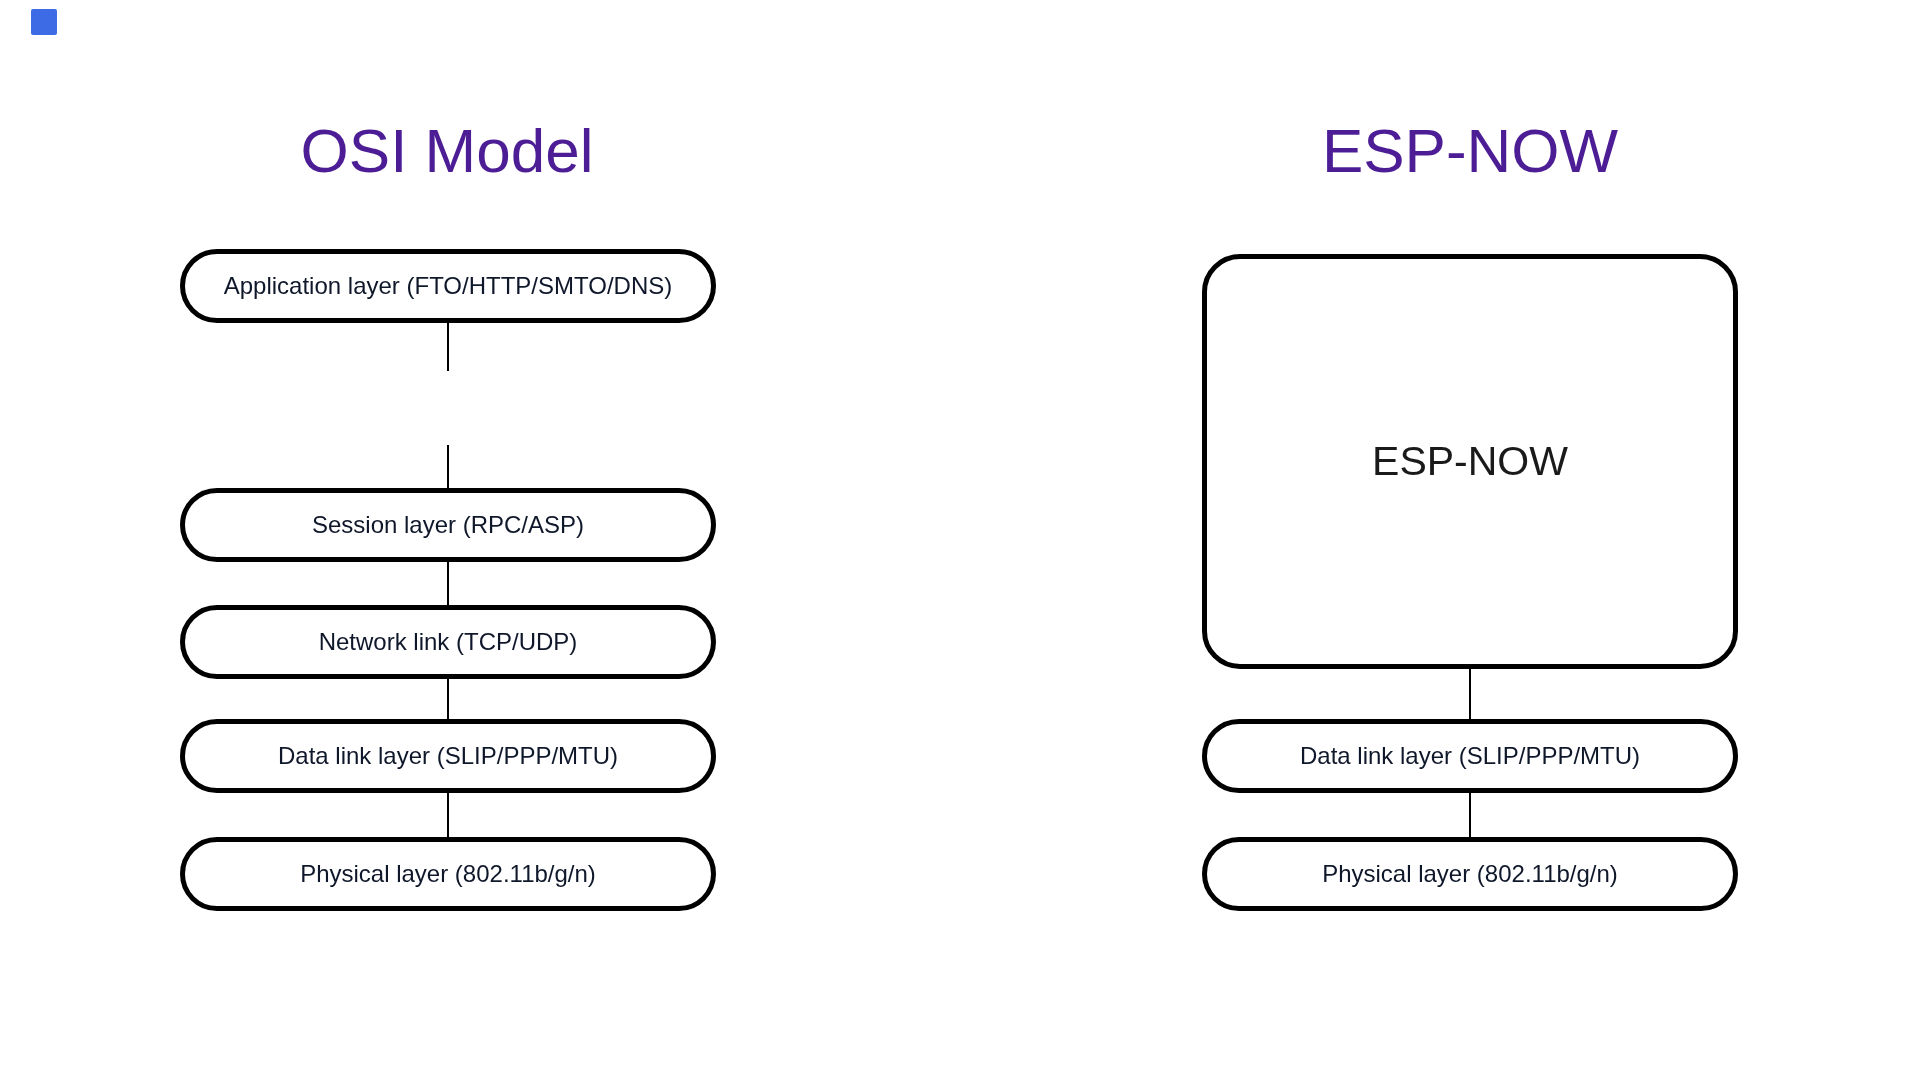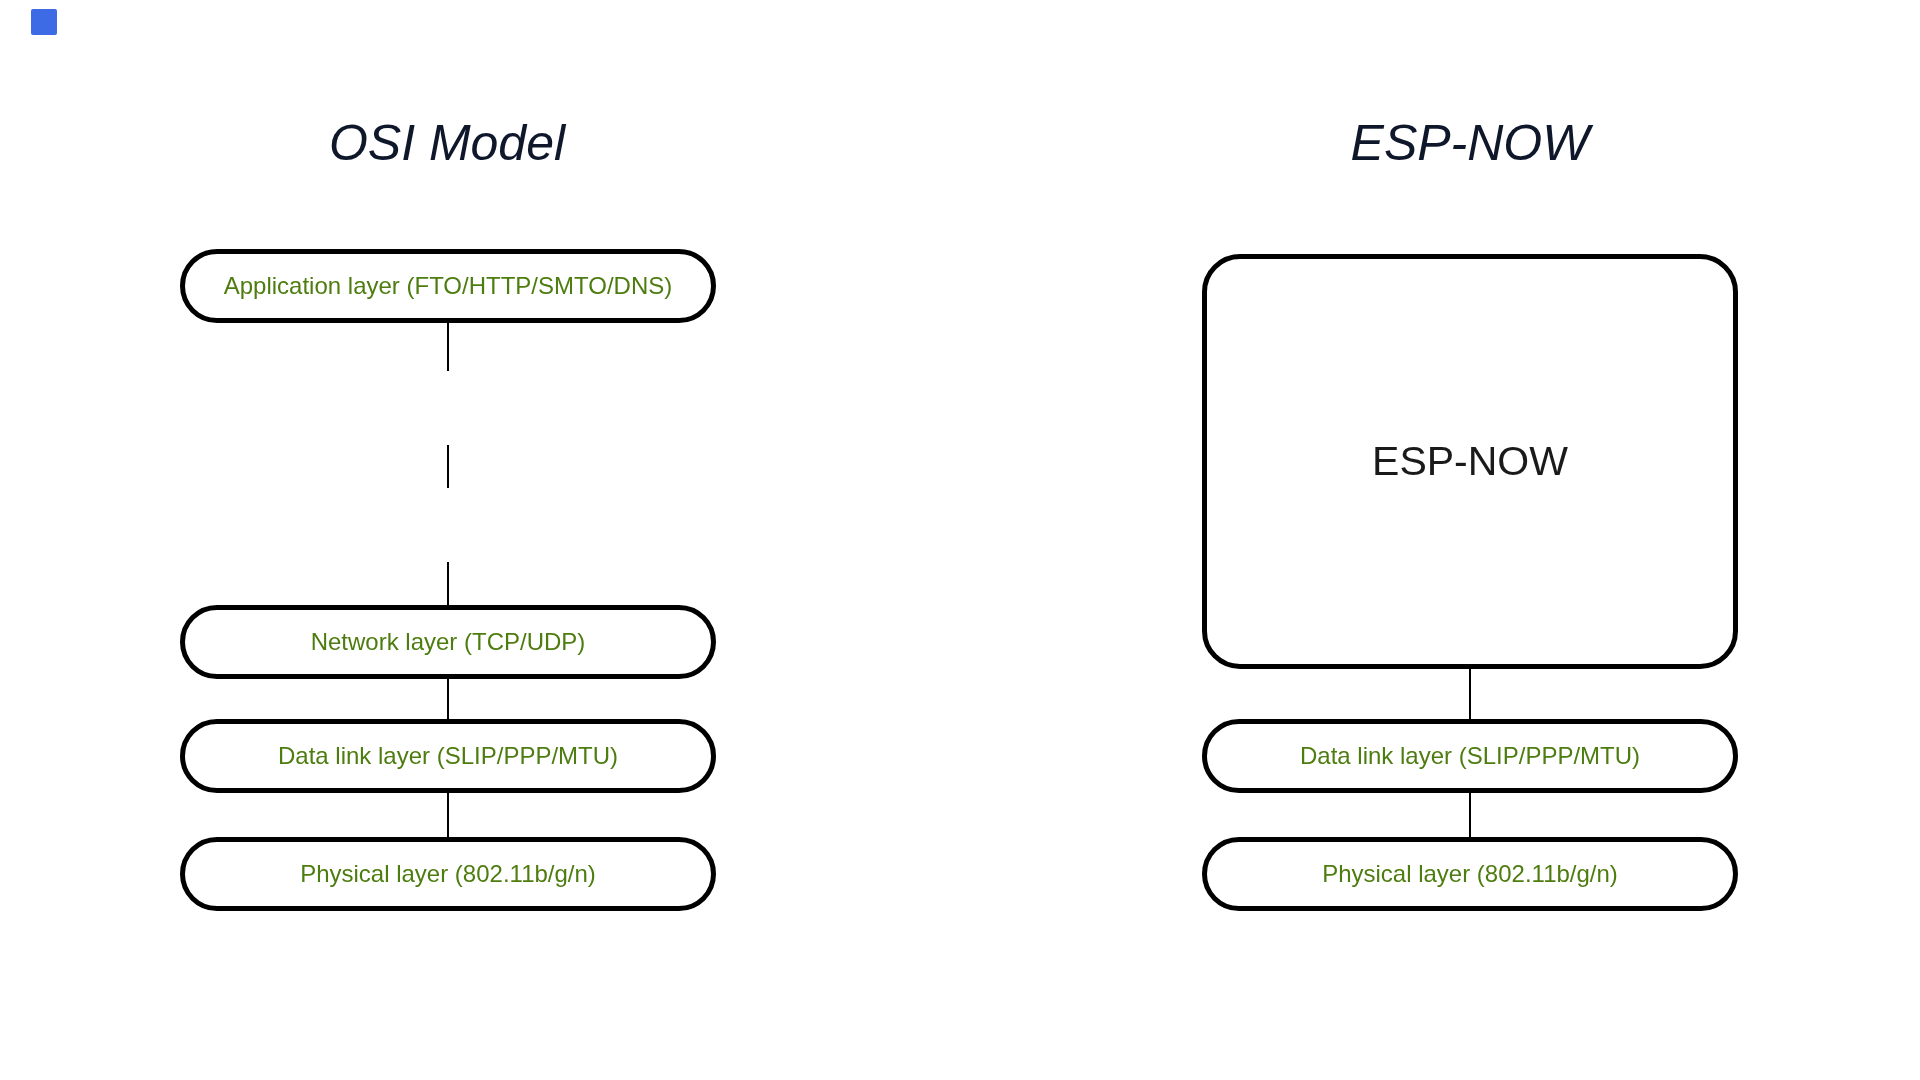--- a/index.html
+++ b/index.html
@@ -19,38 +19,37 @@
     position: absolute;
     left: 31px; top: 9px;
     width: 26px; height: 26px;
     background: #3d6be5;
     border-radius: 2px;
   }
   .col-title {
     position: absolute;
     top: 112px;
     transform: translateX(-50%);
-    font-size: 50px;
+    font-size: 62px;
     line-height: 1.25;
     font-weight: 400;
-    color: #0f172a;
+    color: #4c1d95;
     white-space: nowrap;
-    font-style: italic;
   }
   .pill {
     position: absolute;
     width: 536px; height: 74px;
     border: 5px solid #000000;
     border-radius: 37px;
     background: #ffffff;
     display: flex;
     align-items: center;
     justify-content: center;
     font-size: 24px;
-    color: #4d7c0f;
+    color: #0f172a;
     white-space: nowrap;
   }
   .bigbox {
     position: absolute;
     left: 1202px; top: 254px;
     width: 536px; height: 415px;
     border: 5px solid #000000;
     border-radius: 38px;
     background: #ffffff;
     display: flex;
@@ -91,22 +90,23 @@
 
 <div class="canvas">
 
   <div class="marker"></div>
 
   <div class="col-title lt">OSI Model</div>
 
   <div class="pill lp0">Application layer (FTO/HTTP/SMTO/DNS)</div>
   <div class="connector lc0"></div>
   <div class="connector lc1"></div>
+  <div class="pill lp2">Session layer (RPC/ASP)</div>
   <div class="connector lc2"></div>
-  <div class="pill lp3">Network layer (TCP/UDP)</div>
+  <div class="pill lp3">Network link (TCP/UDP)</div>
   <div class="connector lc3"></div>
   <div class="pill lp4">Data link layer (SLIP/PPP/MTU)</div>
   <div class="connector lc4"></div>
   <div class="pill lp5">Physical layer (802.11b/g/n)</div>
 
   <div class="col-title rt">ESP-NOW</div>
 
   <div class="bigbox">ESP-NOW</div>
   <div class="connector rc0"></div>
   <div class="pill rp0">Data link layer (SLIP/PPP/MTU)</div>

